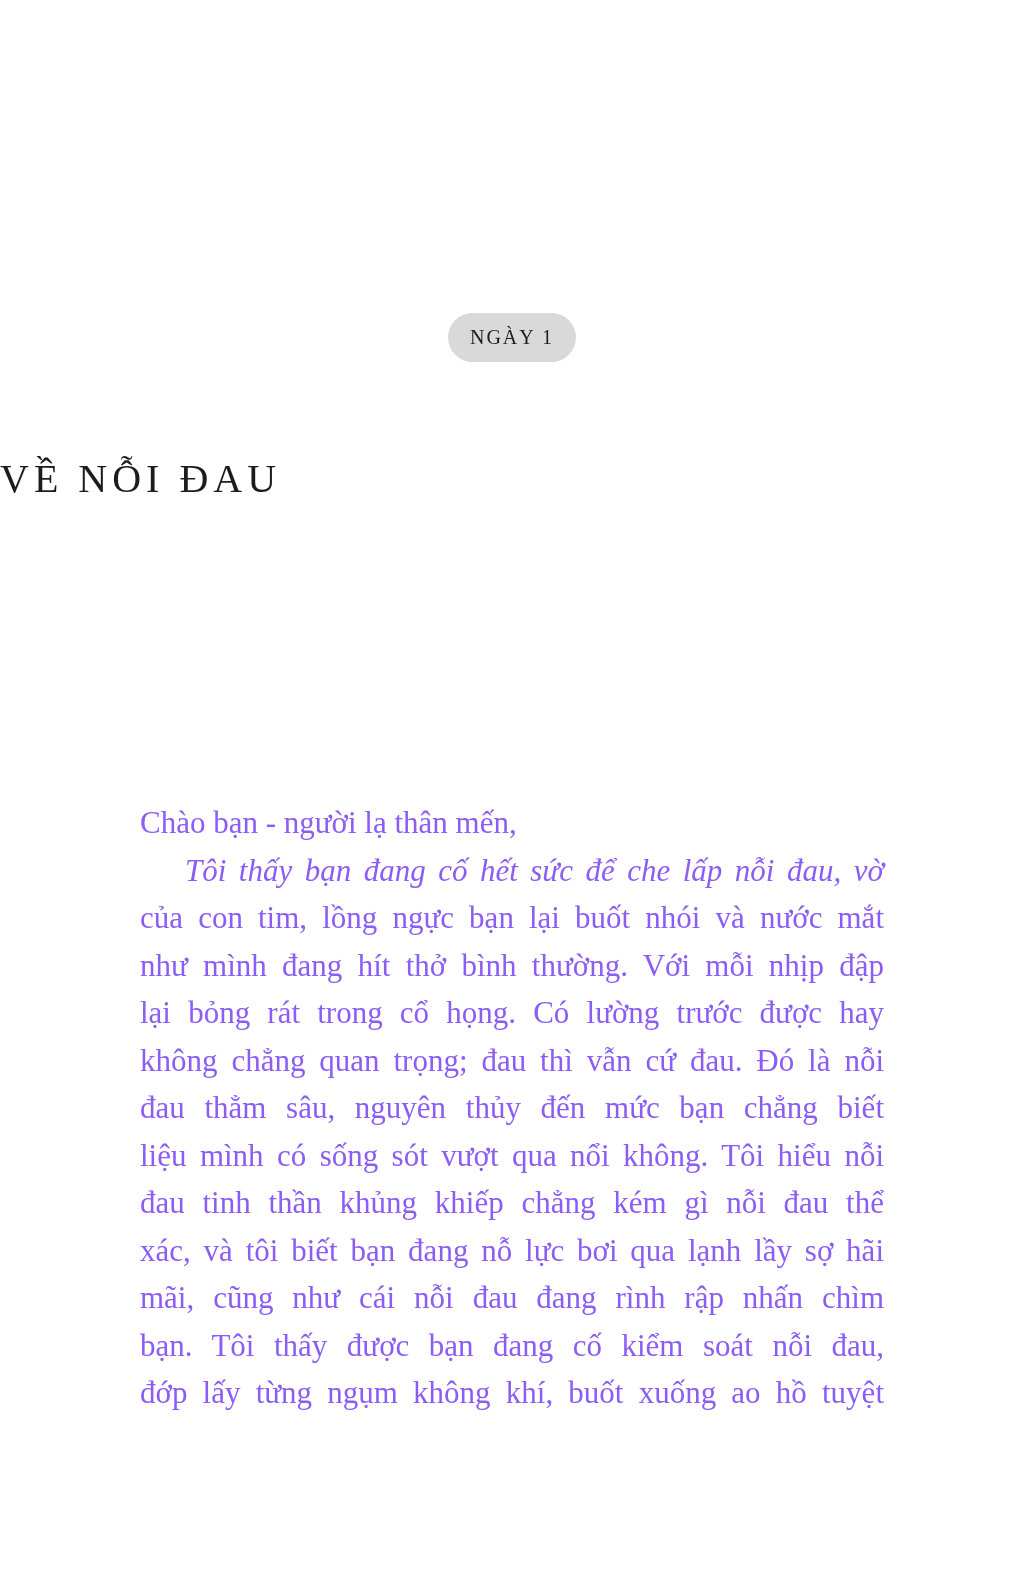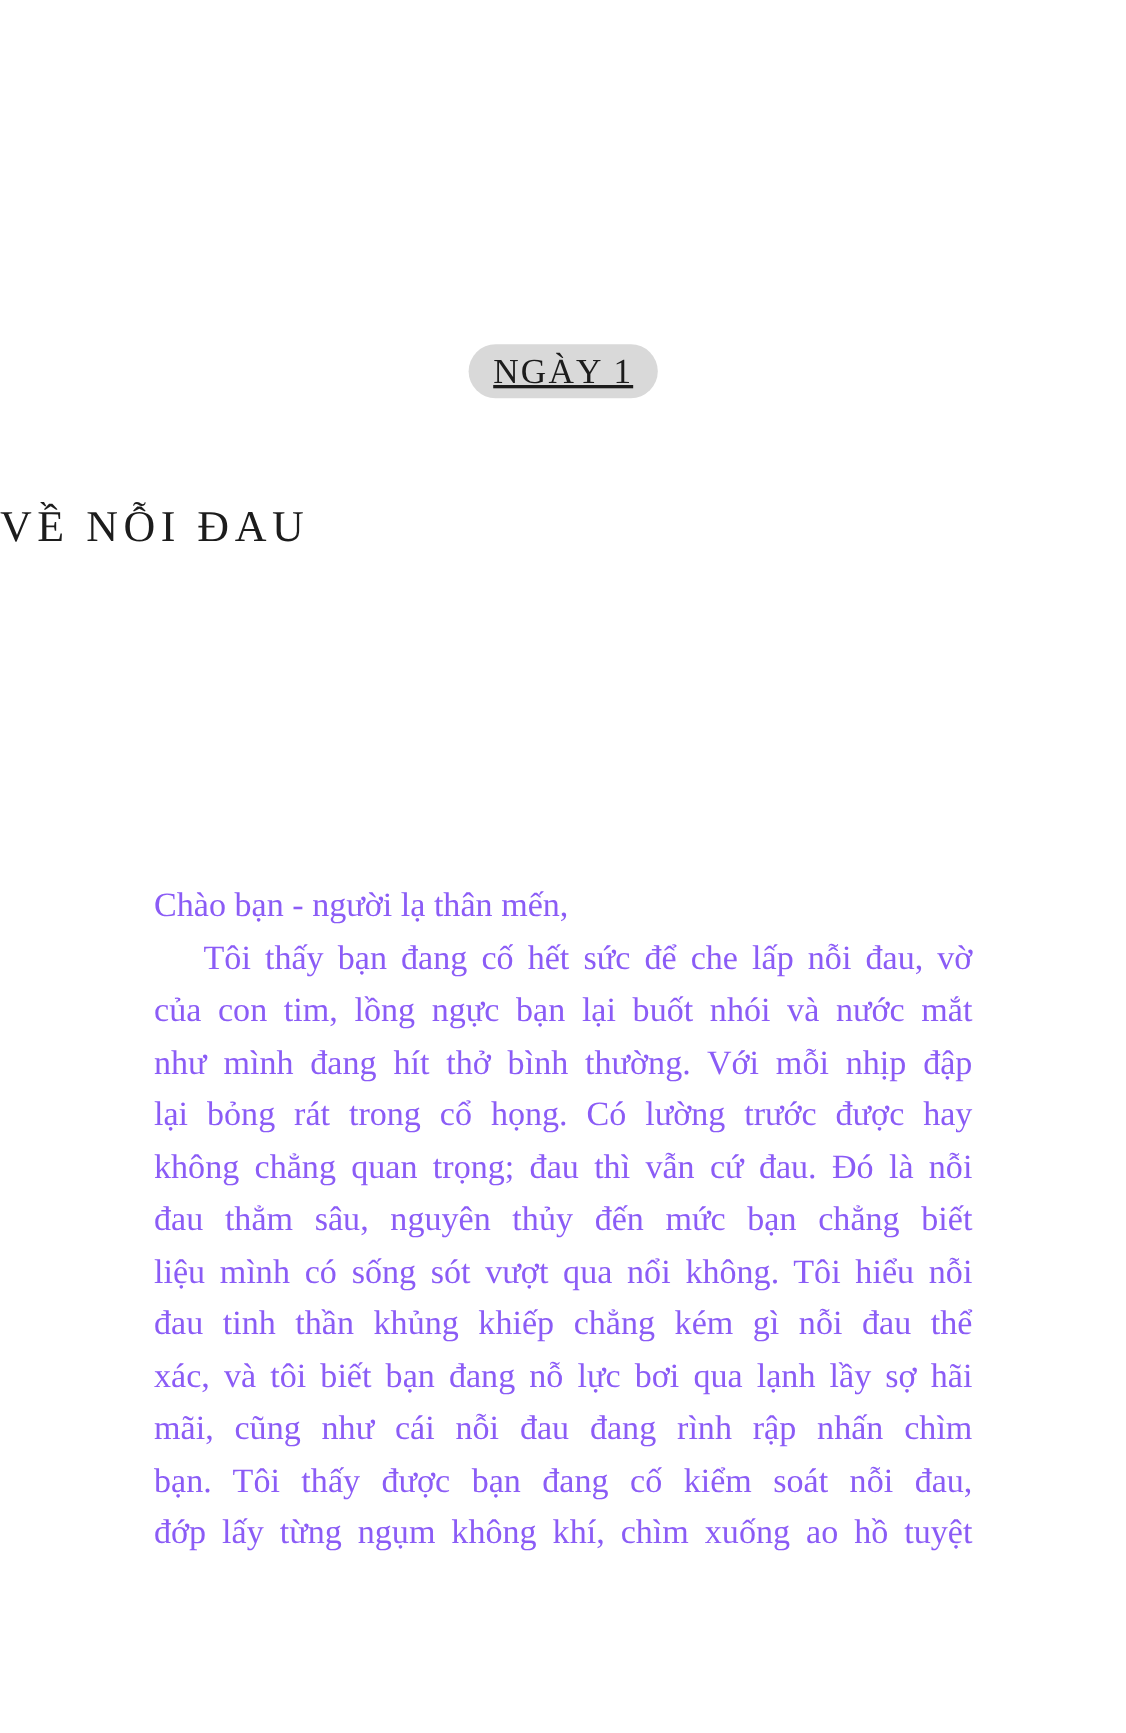--- a/index.html
+++ b/index.html
@@ -21,26 +21,25 @@
     top: 313px;
     left: 0;
     width: 100%;
     text-align: center;
   }
   .badge {
     display: inline-block;
     background: #d9d9d9;
     border-radius: 25px;
     padding: 7px 22px;
-    font-size: 32px;
+    font-size: 20px;
     line-height: 35px;
     letter-spacing: 2px;
     color: #1c1c1c;
     font-variant-numeric: oldstyle-nums;
-    text-decoration: underline;
   }
   .title {
     position: absolute;
     top: 455px;
     left: 0;
     width: 100%;
     margin: 0;
     text-align: left;
     font-size: 40px;
     line-height: 48px;
@@ -60,20 +59,21 @@
   }
   .line {
     text-align: justify;
     text-align-last: justify;
   }
   .line.first {
     text-align-last: left;
   }
   .line.indent {
     text-indent: 45px;
+    font-style: italic;
   }
 </style>
 </head>
 <body>
 
 <div class="page">
 
   <div class="badge-row">
     <span class="badge">
       <span>NGÀY 1</span>
@@ -88,16 +88,16 @@
     <div class="line">của con tim, lồng ngực bạn lại buốt nhói và nước mắt</div>
     <div class="line">như mình đang hít thở bình thường. Với mỗi nhịp đập</div>
     <div class="line">lại bỏng rát trong cổ họng. Có lường trước được hay</div>
     <div class="line">không chẳng quan trọng; đau thì vẫn cứ đau. Đó là nỗi</div>
     <div class="line">đau thẳm sâu, nguyên thủy đến mức bạn chẳng biết</div>
     <div class="line">liệu mình có sống sót vượt qua nổi không. Tôi hiểu nỗi</div>
     <div class="line">đau tinh thần khủng khiếp chẳng kém gì nỗi đau thể</div>
     <div class="line">xác, và tôi biết bạn đang nỗ lực bơi qua lạnh lầy sợ hãi</div>
     <div class="line">mãi, cũng như cái nỗi đau đang rình rập nhấn chìm</div>
     <div class="line">bạn. Tôi thấy được bạn đang cố kiểm soát nỗi đau,</div>
-    <div class="line">đớp lấy từng ngụm không khí, chìm xuống ao hồ tuyệt</div>
+    <div class="line">đớp lấy từng ngụm không khí, buốt xuống ao hồ tuyệt</div>
   </div>
 
 </div>
 
 </body></html>

